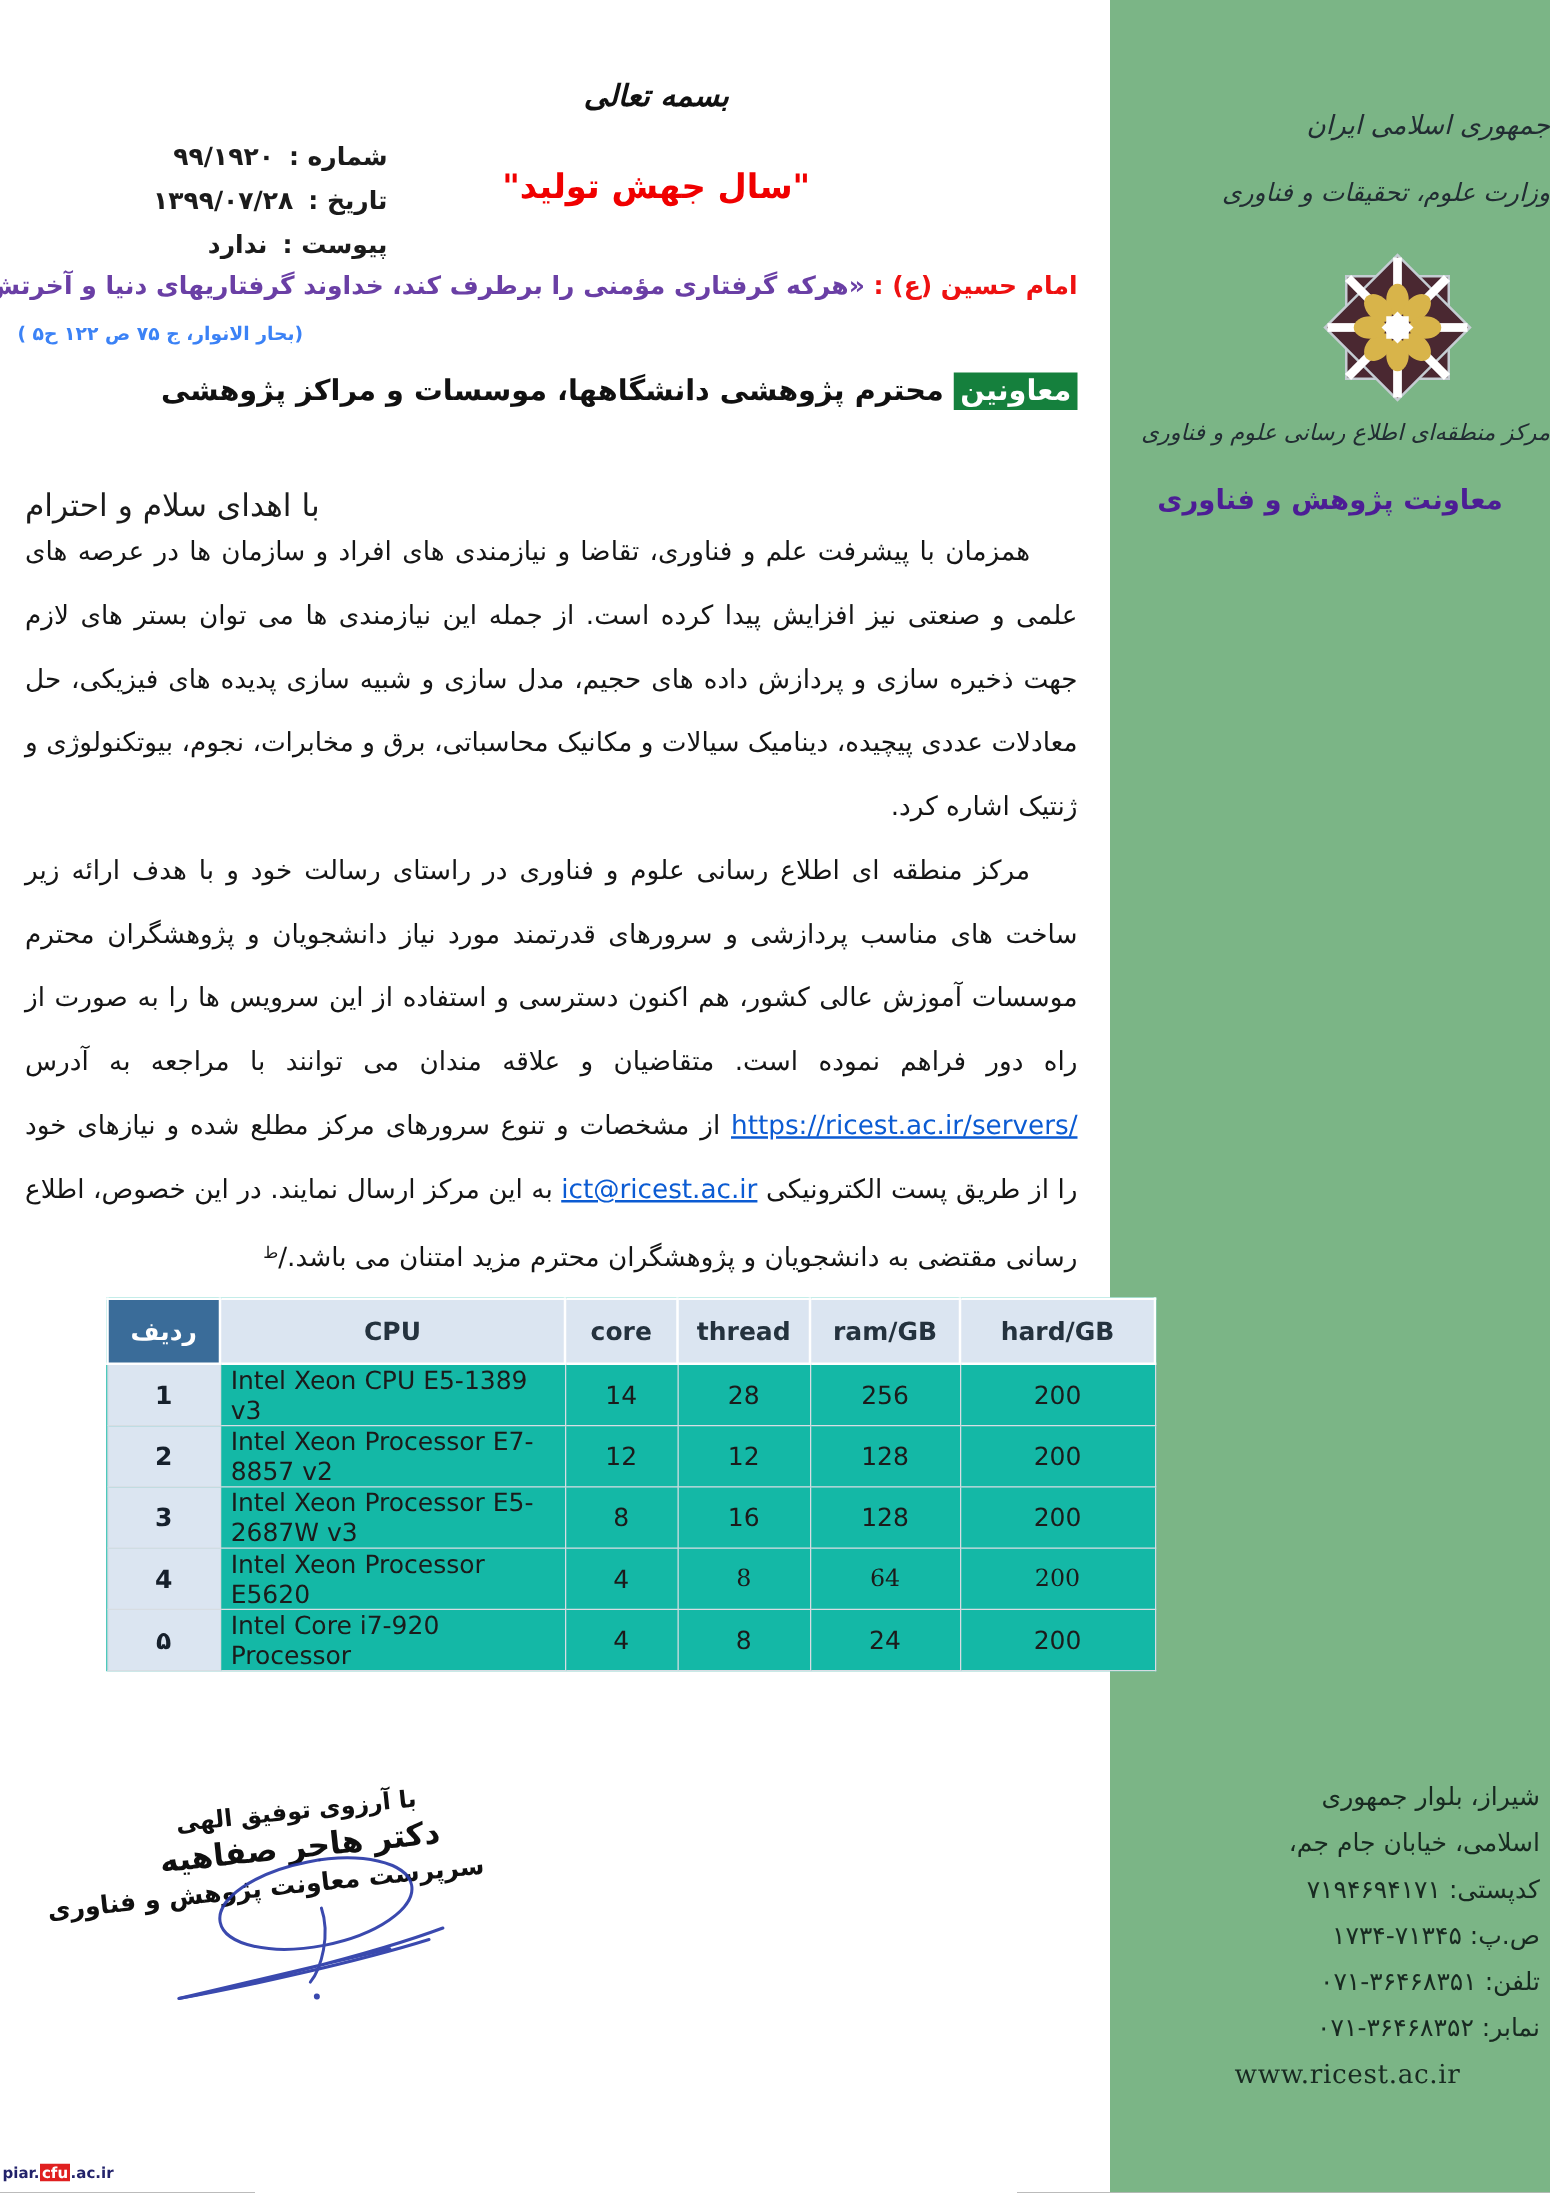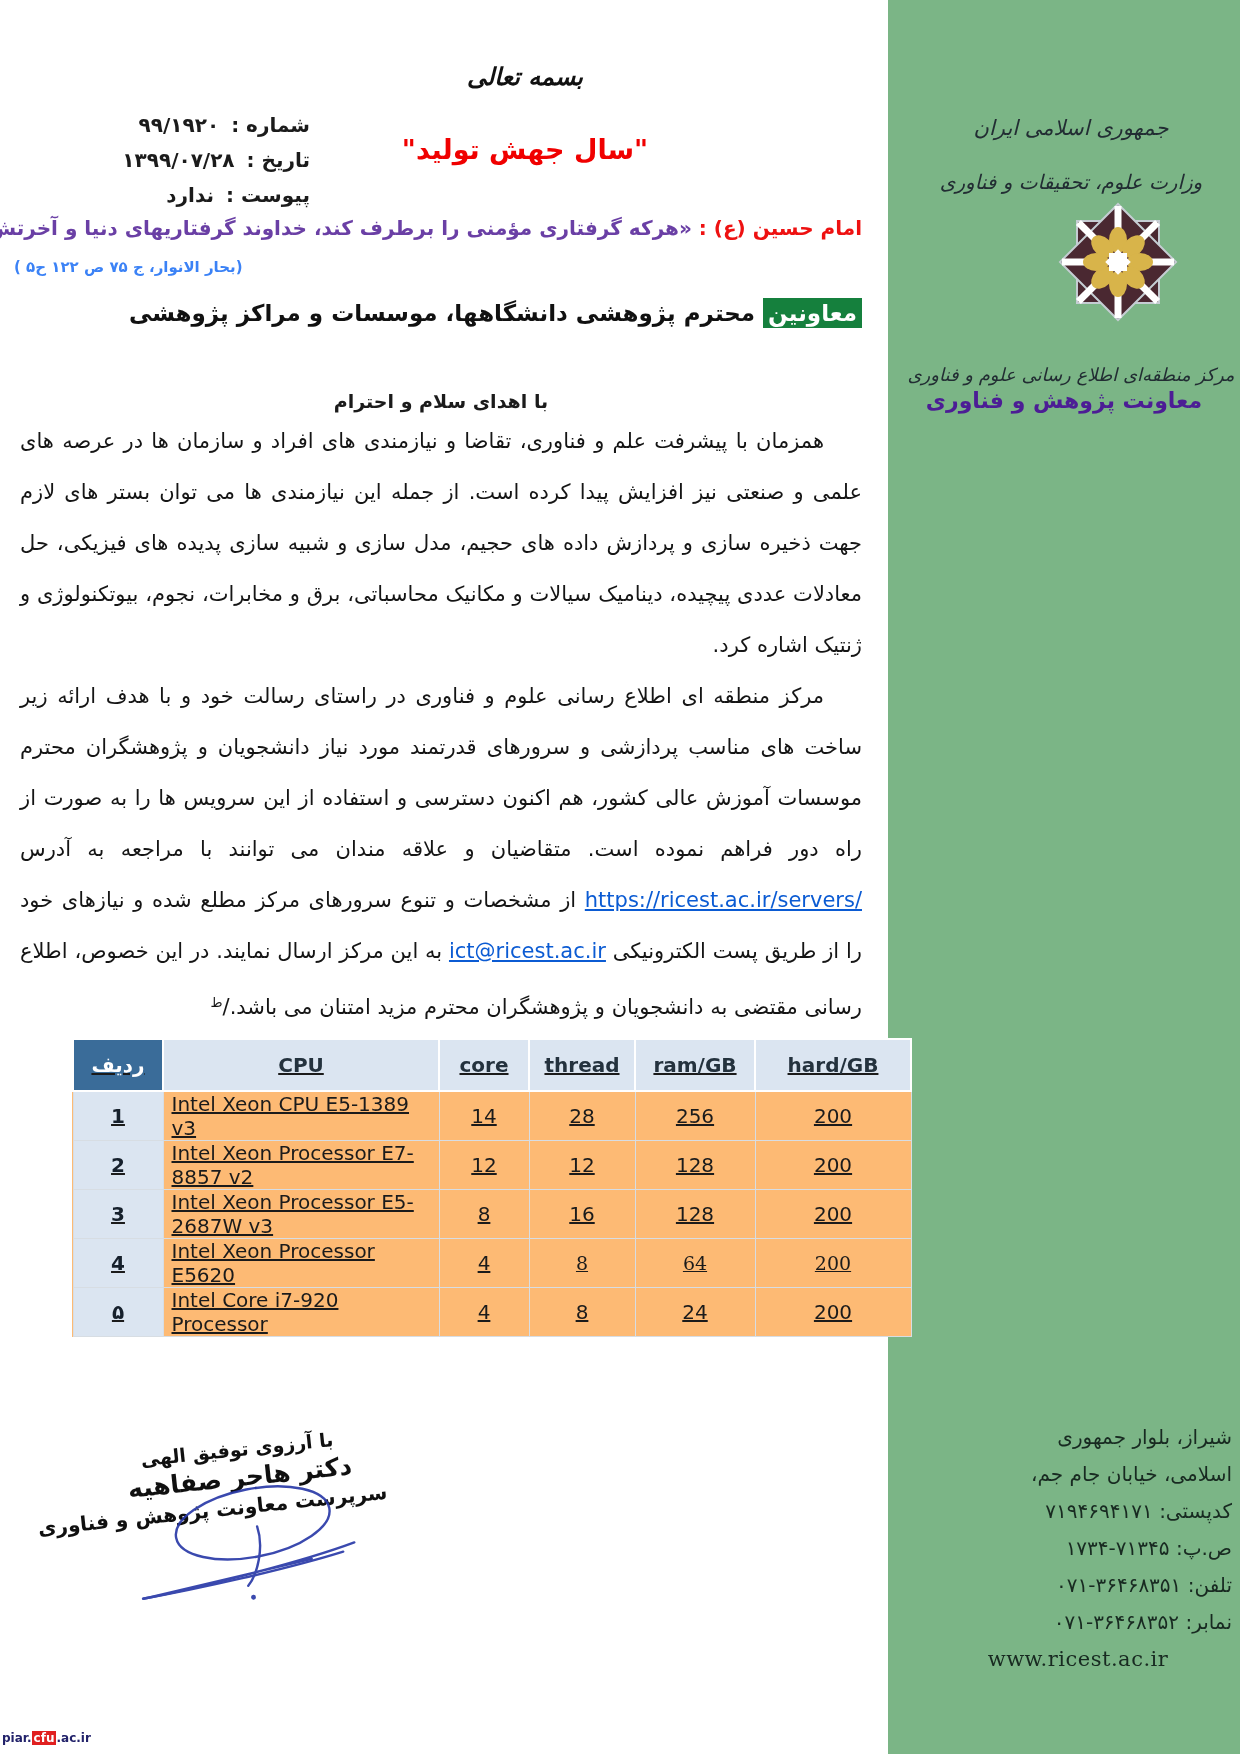--- a/index.html
+++ b/index.html
@@ -1,22 +1,22 @@
 <!DOCTYPE html>
 <html lang="fa"><head>
 <meta charset="utf-8">
 <style>
   html,body{margin:0;padding:0;background:#888;}
   .page{position:relative;width:1240px;height:1754px;background:#ffffff;margin:0 auto;
         font-family:"DejaVu Sans",sans-serif;color:#1b1b1b;overflow:hidden;}
 
   
   .sidebar{position:absolute;right:0;top:0;width:352px;height:1754px;background:#7bb586;}
-  .sb-callig{position:absolute;left:14px;right:0;text-align:center;font-style:italic;
-             color:#222d33;direction:rtl;margin-top:28px;}
+  .sb-callig{position:absolute;left:14px;right:0;text-align:right;font-style:italic;
+             color:#222d33;direction:rtl;}
   .sb-gov1{top:88px;font-size:21px;}
   .sb-gov2{top:142px;font-size:20px;}
   .sb-org{top:336px;font-size:18px;}
   .sb-dept{position:absolute;top:388px;left:0;right:0;text-align:center;direction:rtl;
            font-weight:bold;font-size:22px;color:#4c1d95;}
   .logo-wrap{position:absolute;top:192px;left:160px;width:140px;height:140px;}
   .sb-address{position:absolute;top:1419px;left:6px;right:8px;direction:rtl;text-align:right;
               font-size:20px;line-height:37px;color:#182a21;}
   .num-ltr{direction:ltr;unicode-bidi:embed;display:inline-block;}
   .sb-site{font-family:"DejaVu Serif",serif;font-size:21px;letter-spacing:.5px;text-align:center;padding-left:30px;}
@@ -35,32 +35,32 @@
           font-size:20px;font-weight:bold;white-space:nowrap;}
   .hadith-attr{color:#ee1111;}
   .hadith-text{color:#6a3fa5;}
   .hadith-cite{position:absolute;top:258px;left:14px;direction:rtl;font-size:15px;
                font-weight:bold;color:#3b82f6;}
 
   .recipient{position:absolute;top:300px;left:20px;width:842px;direction:rtl;text-align:right;
              font-size:23px;font-weight:bold;color:#111;}
   .hl{background:#15803d;color:#ffffff;padding:2px 5px;}
 
-  .salutation{position:absolute;top:390px;left:20px;width:842px;direction:rtl;text-align:center;
-              font-size:19px;font-weight:bold;}
+  .salutation{position:absolute;top:390px;left:20px;width:842px;direction:rtl;text-align:left;
+              font-size:25px;font-weight:normal;}
 
   .bodytext{position:absolute;top:416px;left:20px;width:842px;direction:rtl;
             text-align:justify;font-size:21px;line-height:51px;color:#151515;}
   .bodytext p{margin:0;text-indent:38px;}
   .bodytext a{color:#0b5bd3;text-decoration:underline;}
   .tail-sup{font-size:13px;vertical-align:7px;}
 
   
-  .cputable{position:absolute;top:1038px;left:72px;direction:ltr;border-collapse:collapse;
-            font-size:20px;z-index:2;background:#fdba74;text-decoration:underline;}
+  .cputable{position:absolute;top:1038px;left:85px;direction:ltr;border-collapse:collapse;
+            font-size:20px;z-index:2;background:#14b8a6;}
   .cputable th,.cputable td{padding:0 8px;}
   .cputable th{height:50px;font-weight:bold;border:2px solid #ffffff;}
   .cputable td{height:46px;border:1px solid #d7dde3;}
   .th-idx{background:#3a6c99;color:#ffffff;width:72px;font-size:20px;}
   .th-light{background:#dbe5f1;color:#24323e;}
   .col-cpu{width:258px;text-align:left;padding-left:26px;}
   .col-core{width:72px;text-align:center;}
   .col-thread{width:88px;text-align:center;}
   .col-ram{width:102px;text-align:center;}
   .col-hard{width:138px;text-align:center;}

